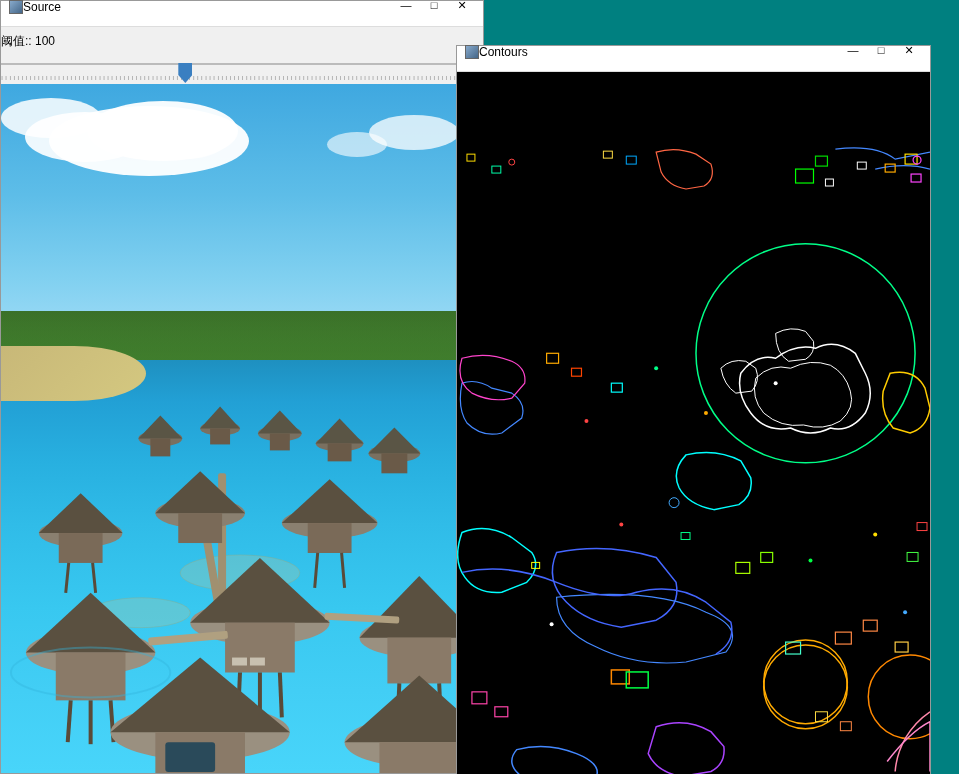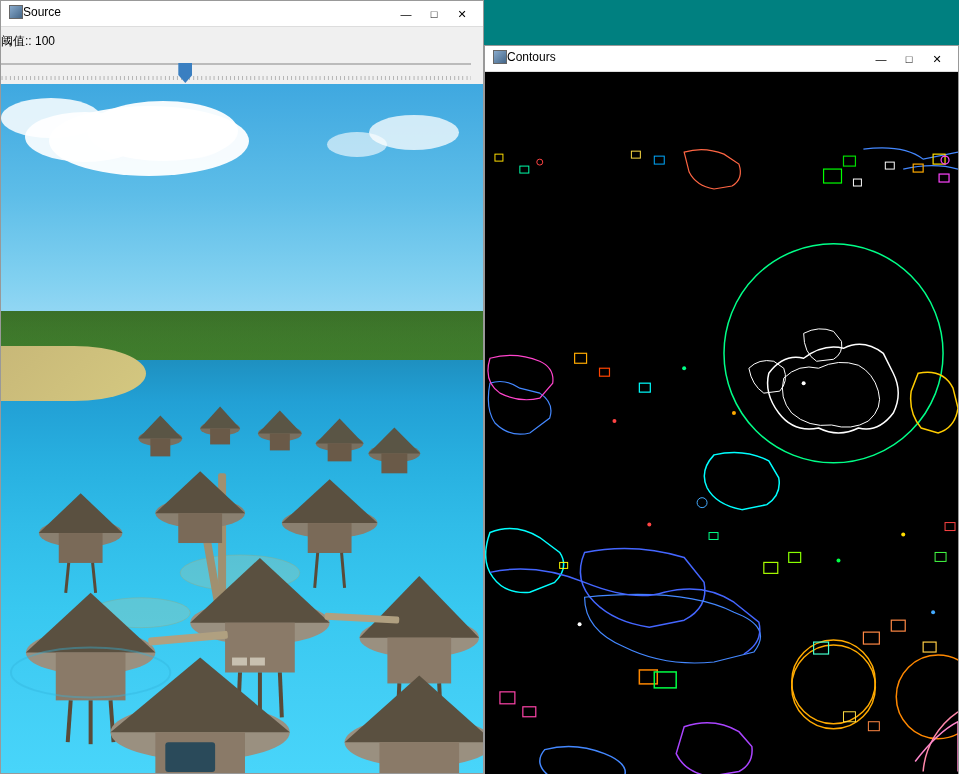--- a/index.html
+++ b/index.html
@@ -21,23 +21,23 @@
       width: 484px;
       height: 774px;
       background: #f0f0f0;
       border: 1px solid #999;
       display: flex;
       flex-direction: column;
     }
 
     .window-titlebar {
       display: flex;
-      align-items: flex-start;
+      align-items: flex-end;
       background: #ffffff;
-      padding: 4px 8px;
+      padding: 12px 8px;
       height: 26px;
       border-bottom: 1px solid #ddd;
       flex-shrink: 0;
     }
 
     .window-title {
       flex: 1;
       font-size: 12px;
       color: #000;
     }
@@ -110,21 +110,21 @@
     
     .photo-area {
       flex: 1;
       overflow: hidden;
       position: relative;
     }
 
     
     .window-contours {
       position: absolute;
-      left: 484px;
+      left: 456px;
       top: 45px;
       width: 475px;
       height: 730px;
       background: #000;
       border: 1px solid #999;
       display: flex;
       flex-direction: column;
     }
 
     .window-contours .window-titlebar {

